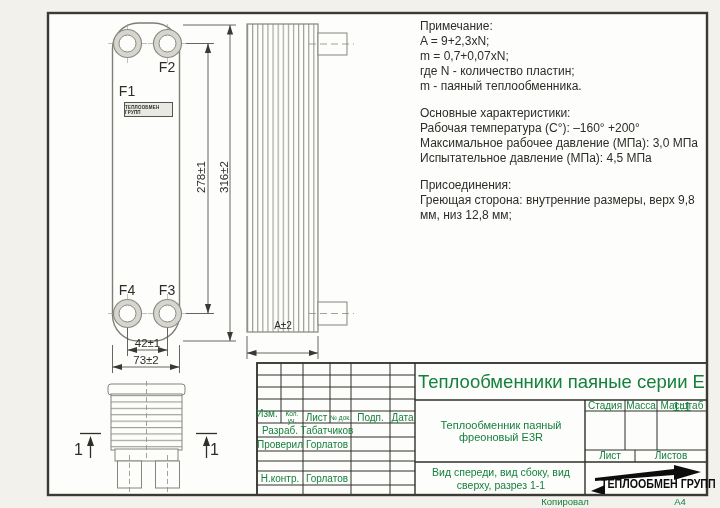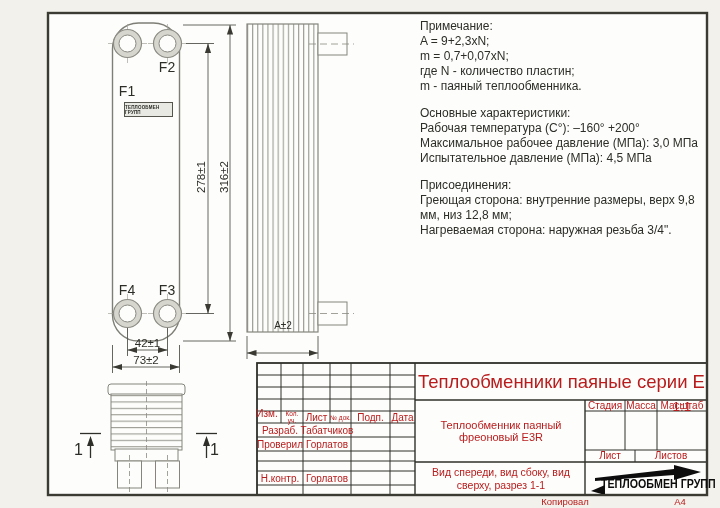--- a/index.html
+++ b/index.html
@@ -4,21 +4,21 @@
 <style>
   html,body{margin:0;padding:0;}
   body{
     width:720px;height:508px;position:relative;overflow:hidden;
     background:#f2f1eb;
     font-family:"Liberation Sans", sans-serif;
     color:#2d2d28;
   }
   svg.linework{position:absolute;left:0;top:0;}
   .lbl{position:absolute;color:#2d2d28;white-space:nowrap;}
-  .cell{position:absolute;display:flex;align-items:center;justify-content:center;text-align:center;color:#b91c1c;}
+  .cell{position:absolute;display:flex;align-items:center;justify-content:center;text-align:center;color:#15803d;}
   .dim{font-size:11.5px;}
   .rot{transform:rotate(-90deg);text-align:center;}
   .portlbl{font-size:14px;width:26px;text-align:center;}
   .secnum{font-size:16px;}
   .notes{position:absolute;left:420px;top:19px;width:290px;font-size:12px;line-height:15px;}
   .notes .gap{height:12px;}
   .minilogo{
     position:absolute;left:124px;top:102px;width:47px;height:13px;
     border:1px solid #55554e;display:flex;align-items:center;justify-content:center;
     font-size:4.5px;font-weight:bold;letter-spacing:0.2px;color:#2b2b26;background:#e9e9e3;
@@ -194,21 +194,20 @@
   <div>m - паяный теплообменника.</div>
   <div class="gap"></div>
   <div>Основные характеристики:</div>
   <div>Рабочая температура (С°): –160° +200°</div>
   <div>Максимальное рабочее давление (МПа): 3,0 МПа</div>
   <div>Испытательное давление (МПа): 4,5 МПа</div>
   <div class="gap"></div>
   <div>Присоединения:</div>
   <div>Греющая сторона: внутренние размеры, верх 9,8</div>
   <div>мм, низ 12,8 мм;</div>
-  <div>Нагреваемая сторона: наружная резьба 3/4".</div>
 </div>
 
 <div class="cell series-title" style="left:417px;top:365px;width:289px;height:34px;">Теплообменники паяные серии Е</div>
 <div class="cell" style="left:418px;top:401px;width:166px;height:60px;font-size:11px;">Теплообменник паяный фреоновый E3R</div>
 <div class="cell" style="left:425px;top:463px;width:152px;height:31px;font-size:10.5px;line-height:12.5px;">Вид спереди, вид сбоку, вид сверху, разрез 1-1</div>
 
 <div class="cell small-cap" style="left:585px;top:400px;width:40px;height:11px;">Стадия</div>
 <div class="cell small-cap" style="left:625px;top:400px;width:32px;height:11px;">Масса</div>
 <div class="cell small-cap" style="left:657px;top:400px;width:50px;height:11px;">Масштаб</div>
 <div class="cell" style="left:657px;top:387px;width:50px;height:39px;font-size:13.5px;">1:1</div>

